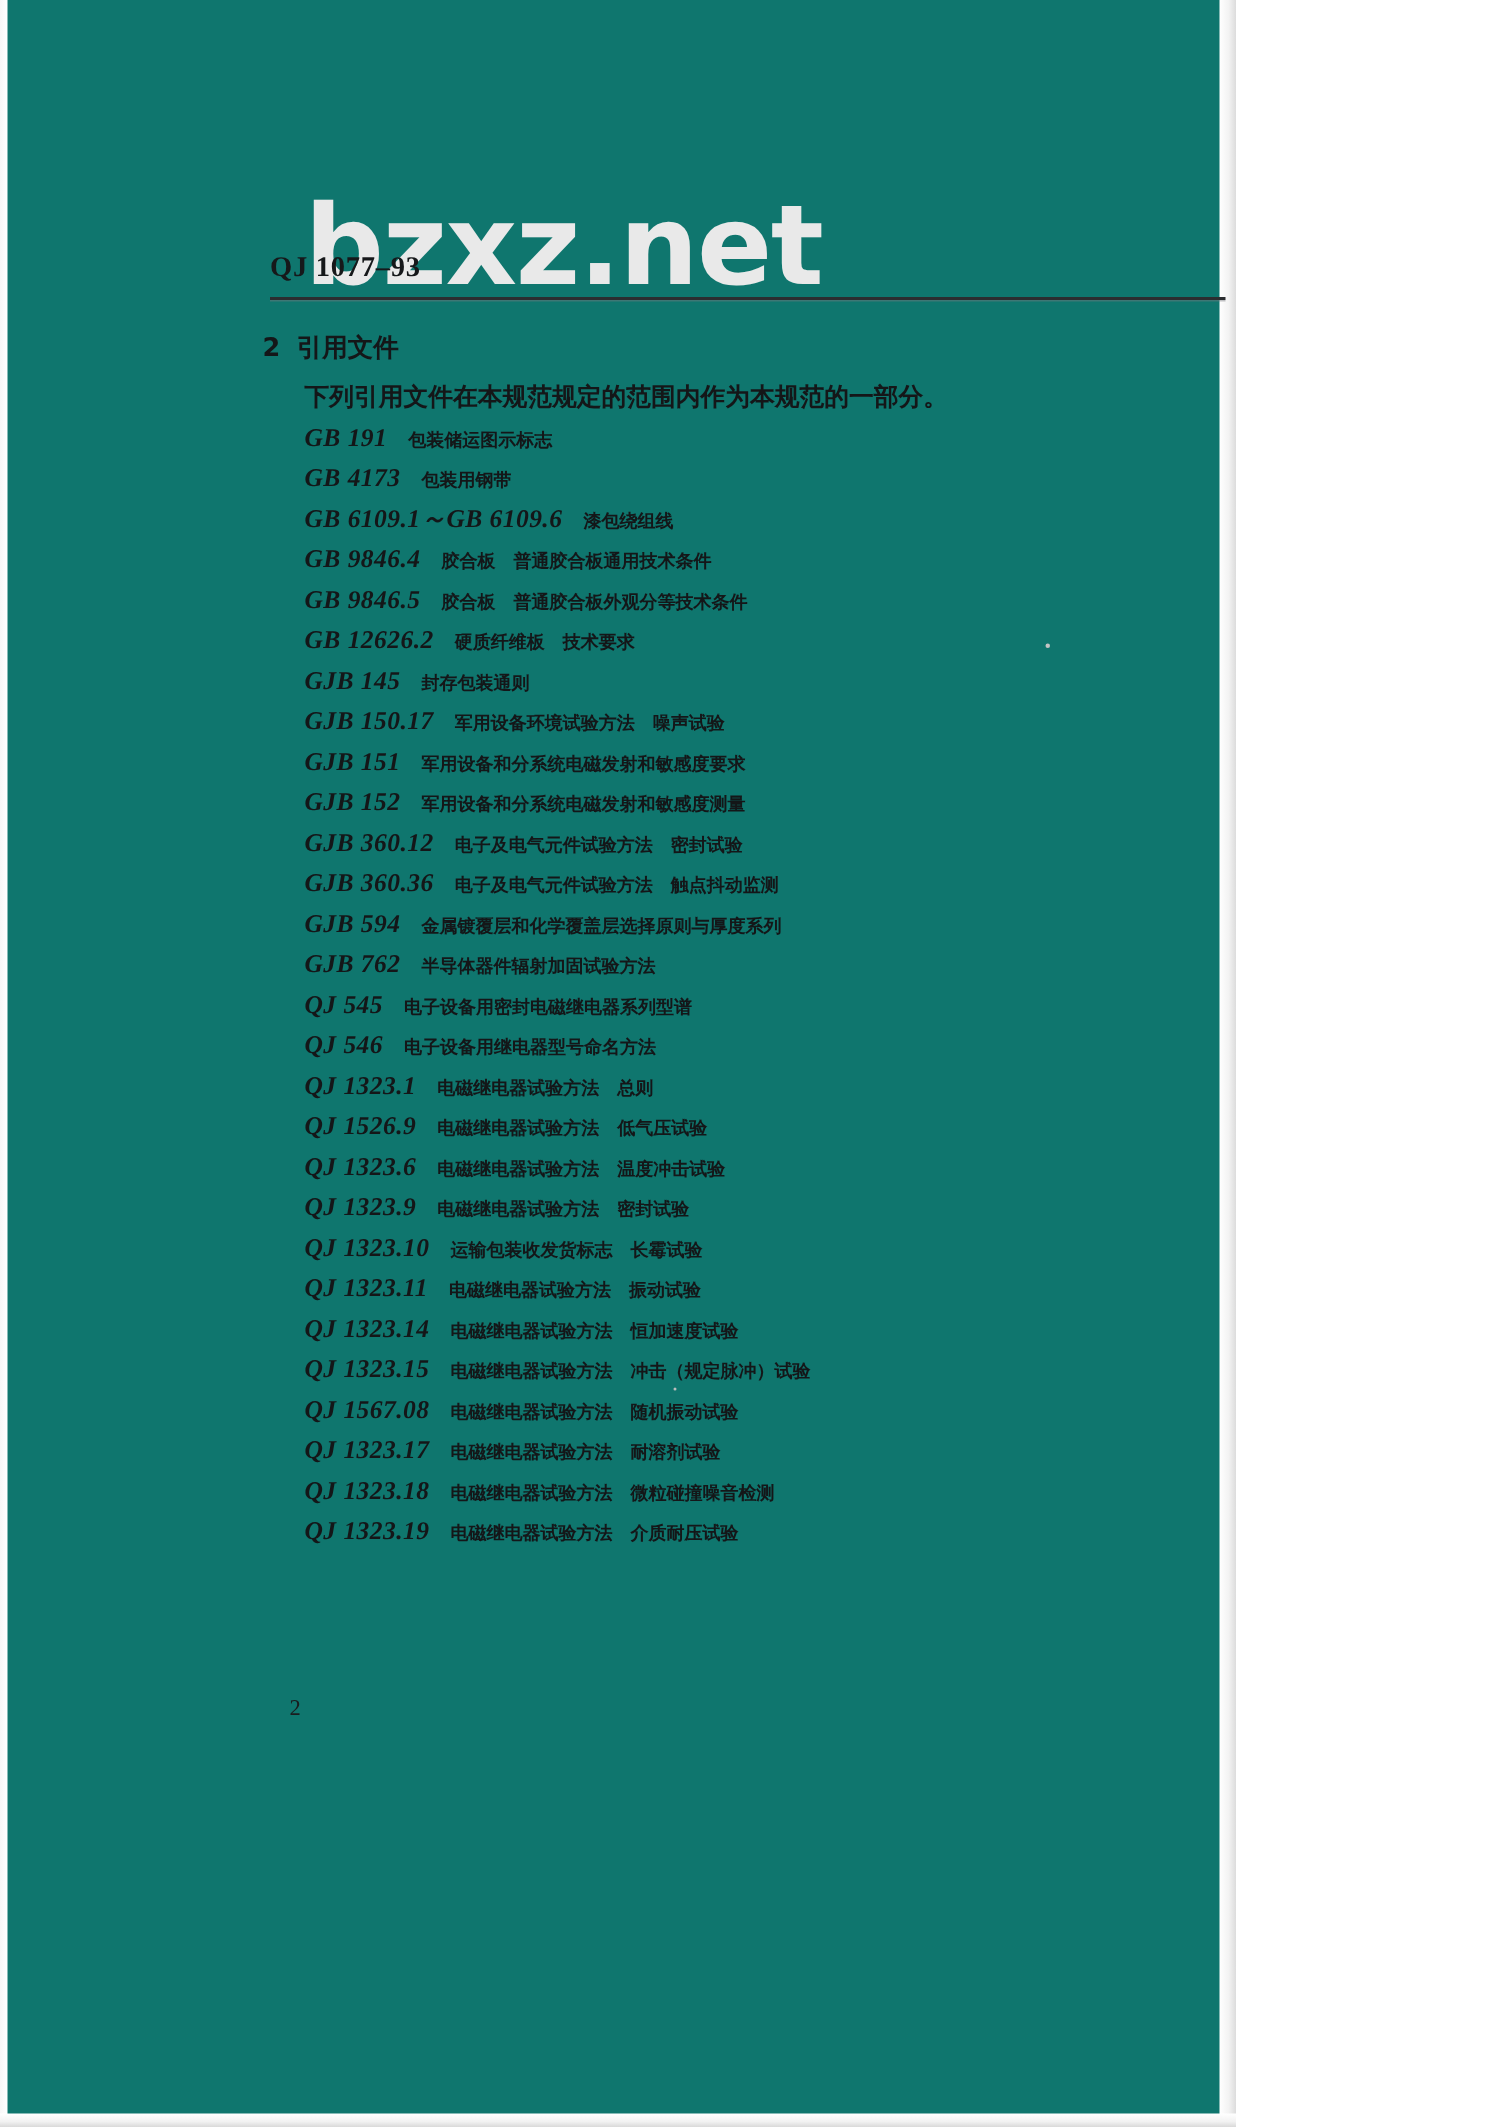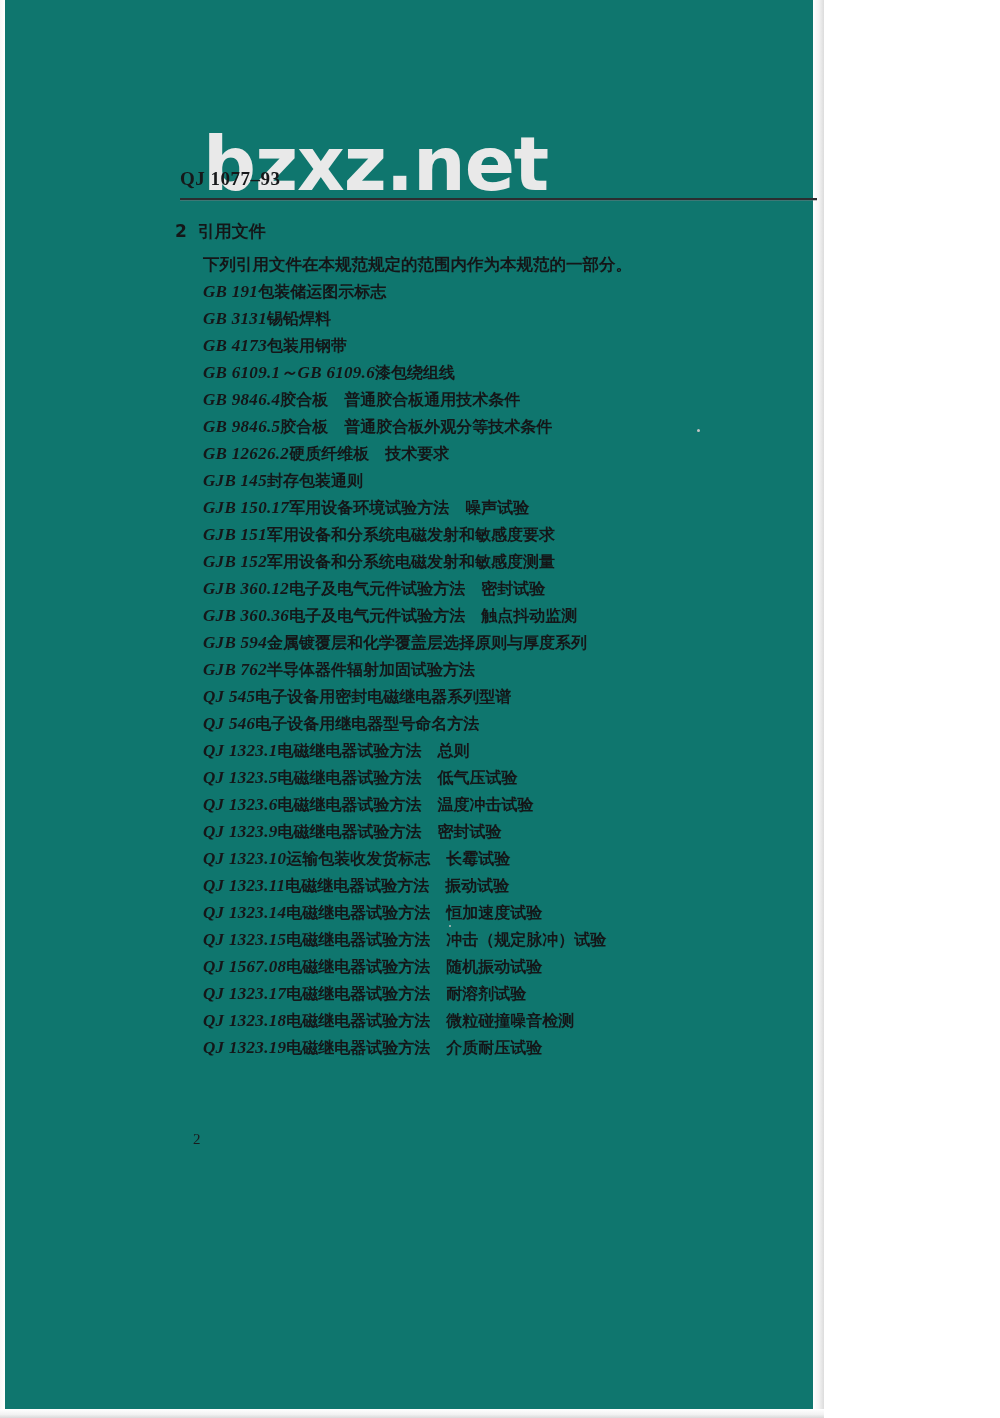--- a/index.html
+++ b/index.html
@@ -137,21 +137,22 @@
   .ref-code {
     font-family: "Liberation Serif", serif;
     font-weight: 700;
     font-size: 17px;
     letter-spacing: 0.3px;
     font-style: italic;
   }
   .ref-title {
     font-family: "DejaVu Sans", sans-serif;
     font-weight: 700;
-    font-size: 16px;
+    font-size: 12px;
+    margin-left: 14px;
   }
 
   
   #page-number {
     position: absolute;
     left: 193px;
     top: 1131px;
     font-family: "Liberation Serif", serif;
     font-size: 15px;
     color: #1a1c1e;
@@ -178,38 +179,37 @@
   <div class="speck" style="left:449px; top:925px; width:2px; height:2px; background:#bcbcbc;"></div>
 
   <div id="section-heading">
     <span class="num">2</span><span>引用文件</span>
   </div>
 
   <div id="body-block">
     <div class="intro-line">下列引用文件在本规范规定的范围内作为本规范的一部分。</div>
     <div id="ref-list">
         <div class="ref-line"><span class="ref-code">GB  191</span><span class="ref-title">包装储运图示标志</span></div>
-        <div class="ref-line"><span class="ref-code">GB  3131</span><span class="ref-title">锡铅焊料</span></div>
         <div class="ref-line"><span class="ref-code">GB  4173</span><span class="ref-title">包装用钢带</span></div>
         <div class="ref-line"><span class="ref-code">GB  6109.1～GB  6109.6</span><span class="ref-title">漆包绕组线</span></div>
         <div class="ref-line"><span class="ref-code">GB  9846.4</span><span class="ref-title">胶合板　普通胶合板通用技术条件</span></div>
         <div class="ref-line"><span class="ref-code">GB  9846.5</span><span class="ref-title">胶合板　普通胶合板外观分等技术条件</span></div>
         <div class="ref-line"><span class="ref-code">GB  12626.2</span><span class="ref-title">硬质纤维板　技术要求</span></div>
         <div class="ref-line"><span class="ref-code">GJB  145</span><span class="ref-title">封存包装通则</span></div>
         <div class="ref-line"><span class="ref-code">GJB  150.17</span><span class="ref-title">军用设备环境试验方法　噪声试验</span></div>
         <div class="ref-line"><span class="ref-code">GJB  151</span><span class="ref-title">军用设备和分系统电磁发射和敏感度要求</span></div>
         <div class="ref-line"><span class="ref-code">GJB  152</span><span class="ref-title">军用设备和分系统电磁发射和敏感度测量</span></div>
         <div class="ref-line"><span class="ref-code">GJB  360.12</span><span class="ref-title">电子及电气元件试验方法　密封试验</span></div>
         <div class="ref-line"><span class="ref-code">GJB  360.36</span><span class="ref-title">电子及电气元件试验方法　触点抖动监测</span></div>
         <div class="ref-line"><span class="ref-code">GJB  594</span><span class="ref-title">金属镀覆层和化学覆盖层选择原则与厚度系列</span></div>
         <div class="ref-line"><span class="ref-code">GJB  762</span><span class="ref-title">半导体器件辐射加固试验方法</span></div>
         <div class="ref-line"><span class="ref-code">QJ  545</span><span class="ref-title">电子设备用密封电磁继电器系列型谱</span></div>
         <div class="ref-line"><span class="ref-code">QJ  546</span><span class="ref-title">电子设备用继电器型号命名方法</span></div>
         <div class="ref-line"><span class="ref-code">QJ  1323.1</span><span class="ref-title">电磁继电器试验方法　总则</span></div>
-        <div class="ref-line"><span class="ref-code">QJ  1323.5</span><span class="ref-title">电磁继电器试验方法　低气压试验</span></div>
+        <div class="ref-line"><span class="ref-code">QJ  1526.9</span><span class="ref-title">电磁继电器试验方法　低气压试验</span></div>
         <div class="ref-line"><span class="ref-code">QJ  1323.6</span><span class="ref-title">电磁继电器试验方法　温度冲击试验</span></div>
         <div class="ref-line"><span class="ref-code">QJ  1323.9</span><span class="ref-title">电磁继电器试验方法　密封试验</span></div>
         <div class="ref-line"><span class="ref-code">QJ  1323.10</span><span class="ref-title">运输包装收发货标志　长霉试验</span></div>
         <div class="ref-line"><span class="ref-code">QJ  1323.11</span><span class="ref-title">电磁继电器试验方法　振动试验</span></div>
         <div class="ref-line"><span class="ref-code">QJ  1323.14</span><span class="ref-title">电磁继电器试验方法　恒加速度试验</span></div>
         <div class="ref-line"><span class="ref-code">QJ  1323.15</span><span class="ref-title">电磁继电器试验方法　冲击（规定脉冲）试验</span></div>
         <div class="ref-line"><span class="ref-code">QJ  1567.08</span><span class="ref-title">电磁继电器试验方法　随机振动试验</span></div>
         <div class="ref-line"><span class="ref-code">QJ  1323.17</span><span class="ref-title">电磁继电器试验方法　耐溶剂试验</span></div>
         <div class="ref-line"><span class="ref-code">QJ  1323.18</span><span class="ref-title">电磁继电器试验方法　微粒碰撞噪音检测</span></div>
         <div class="ref-line"><span class="ref-code">QJ  1323.19</span><span class="ref-title">电磁继电器试验方法　介质耐压试验</span></div>

